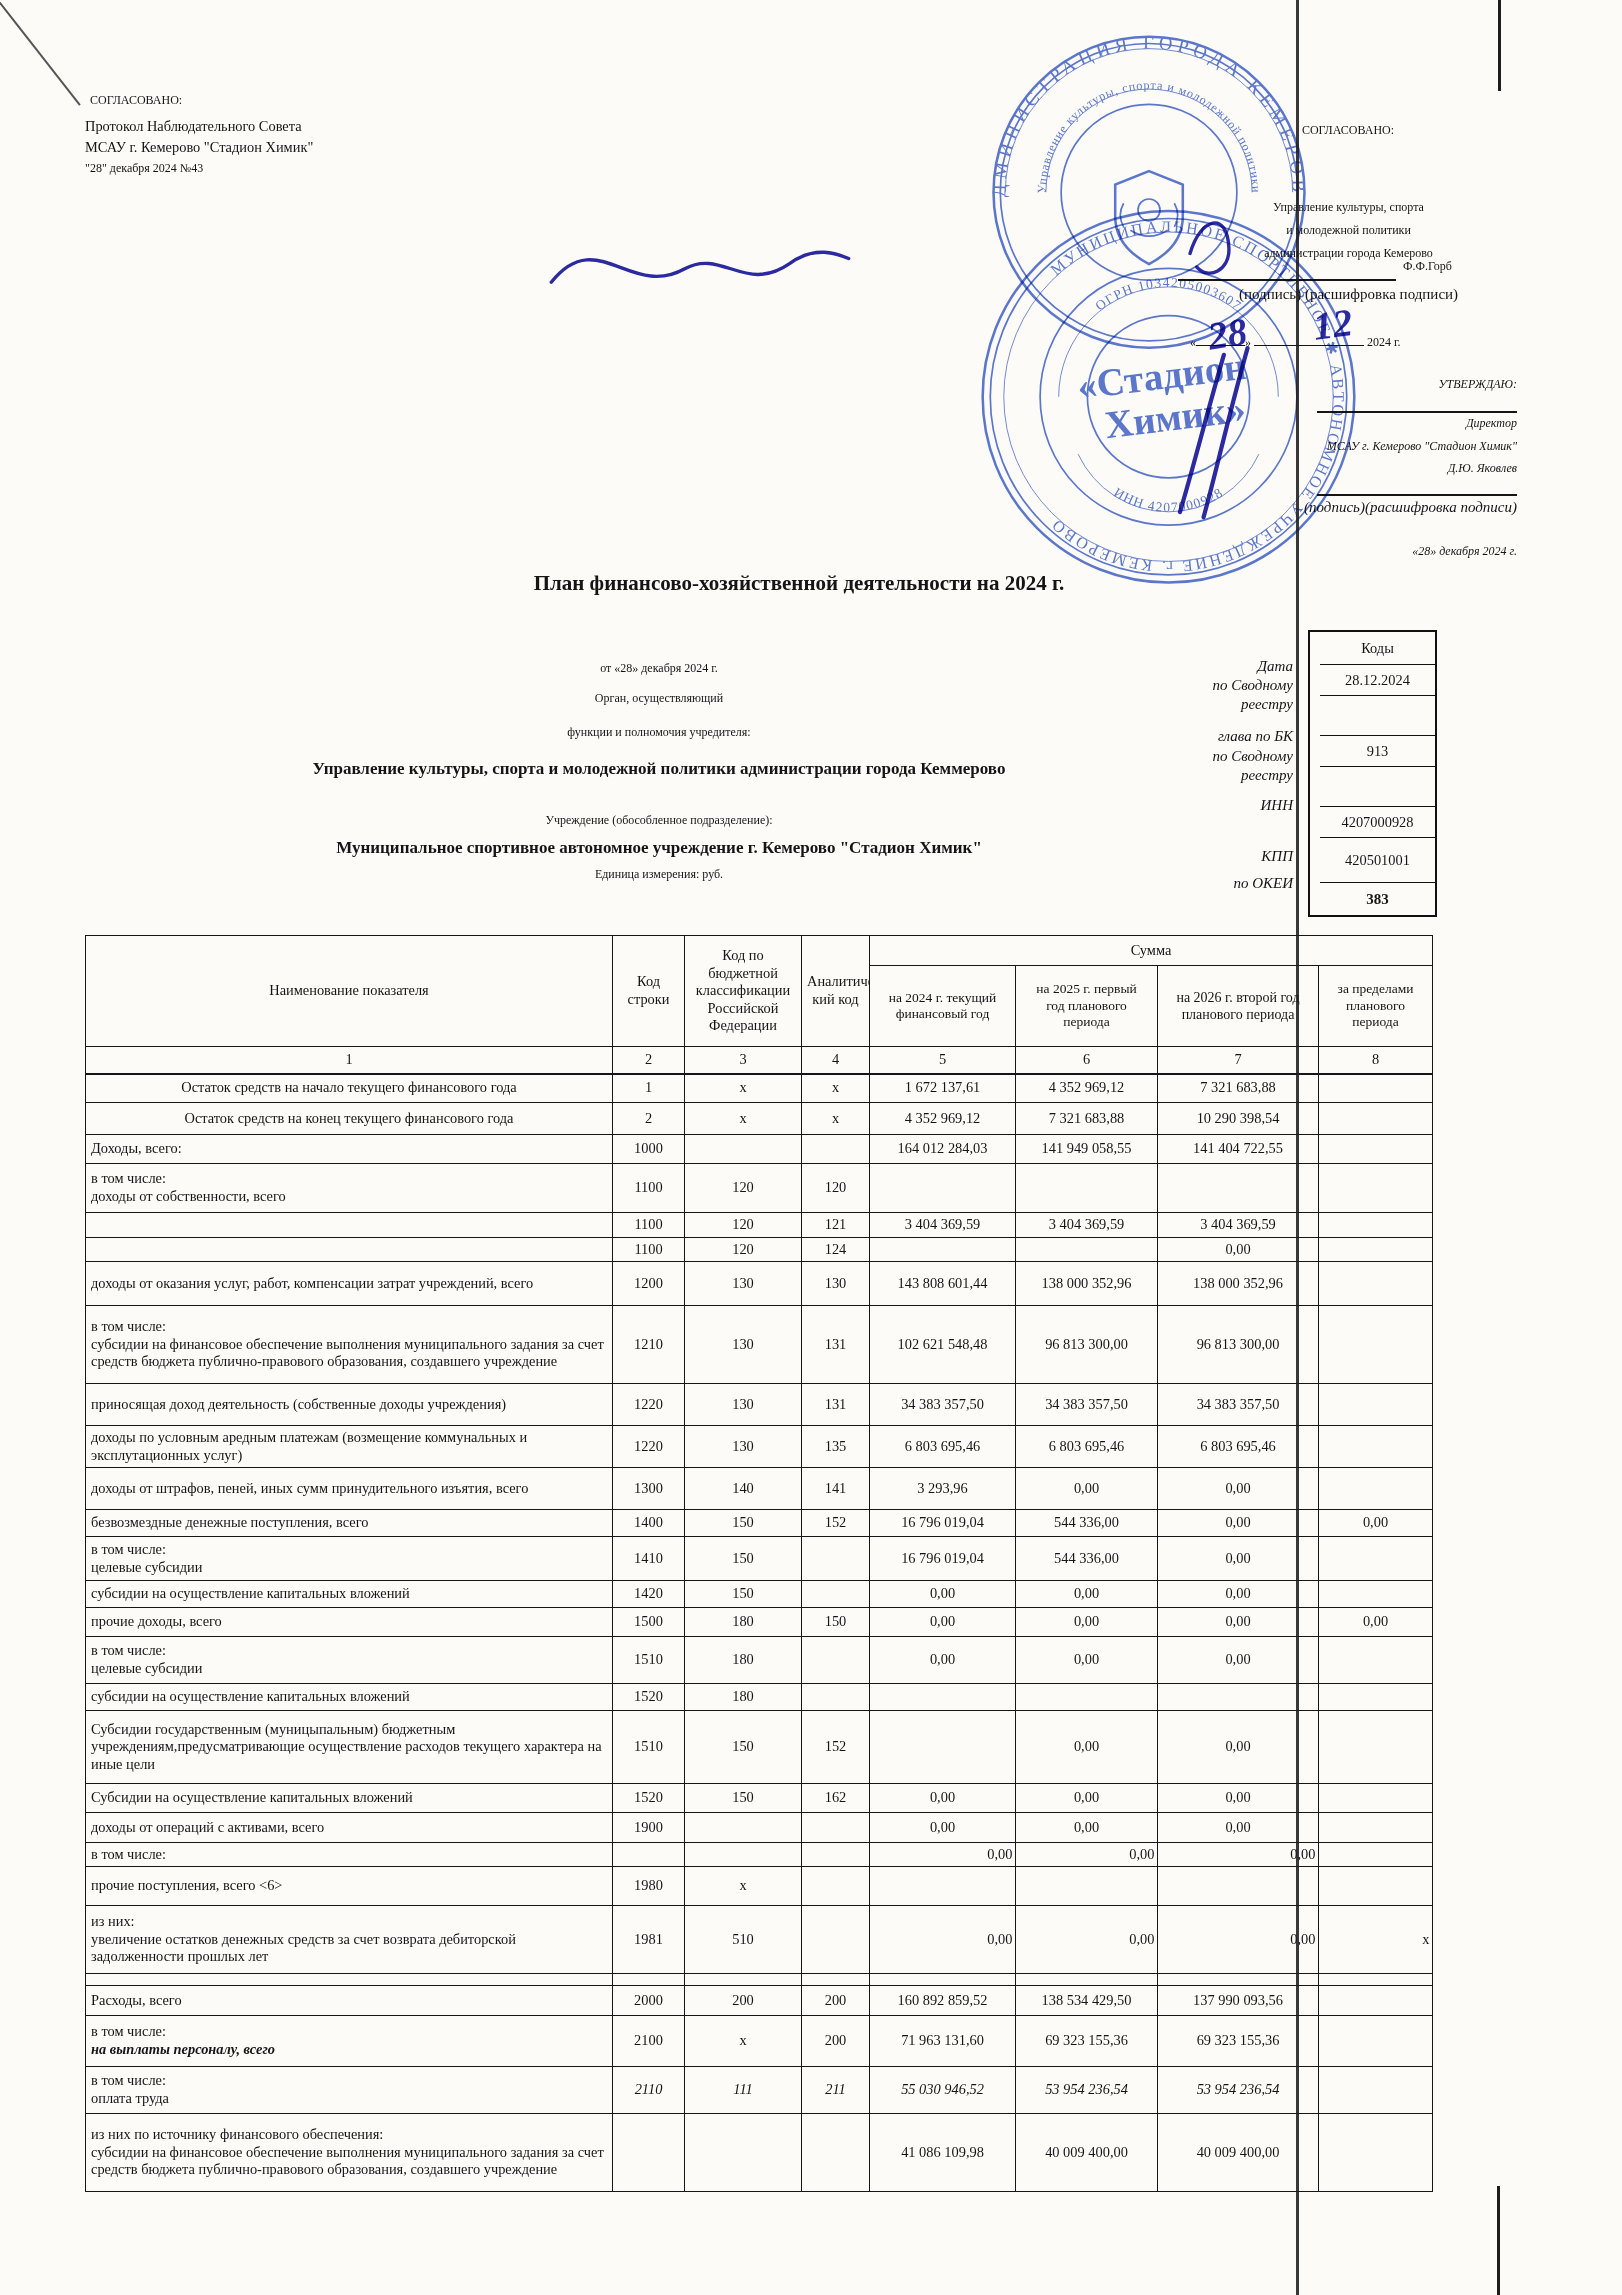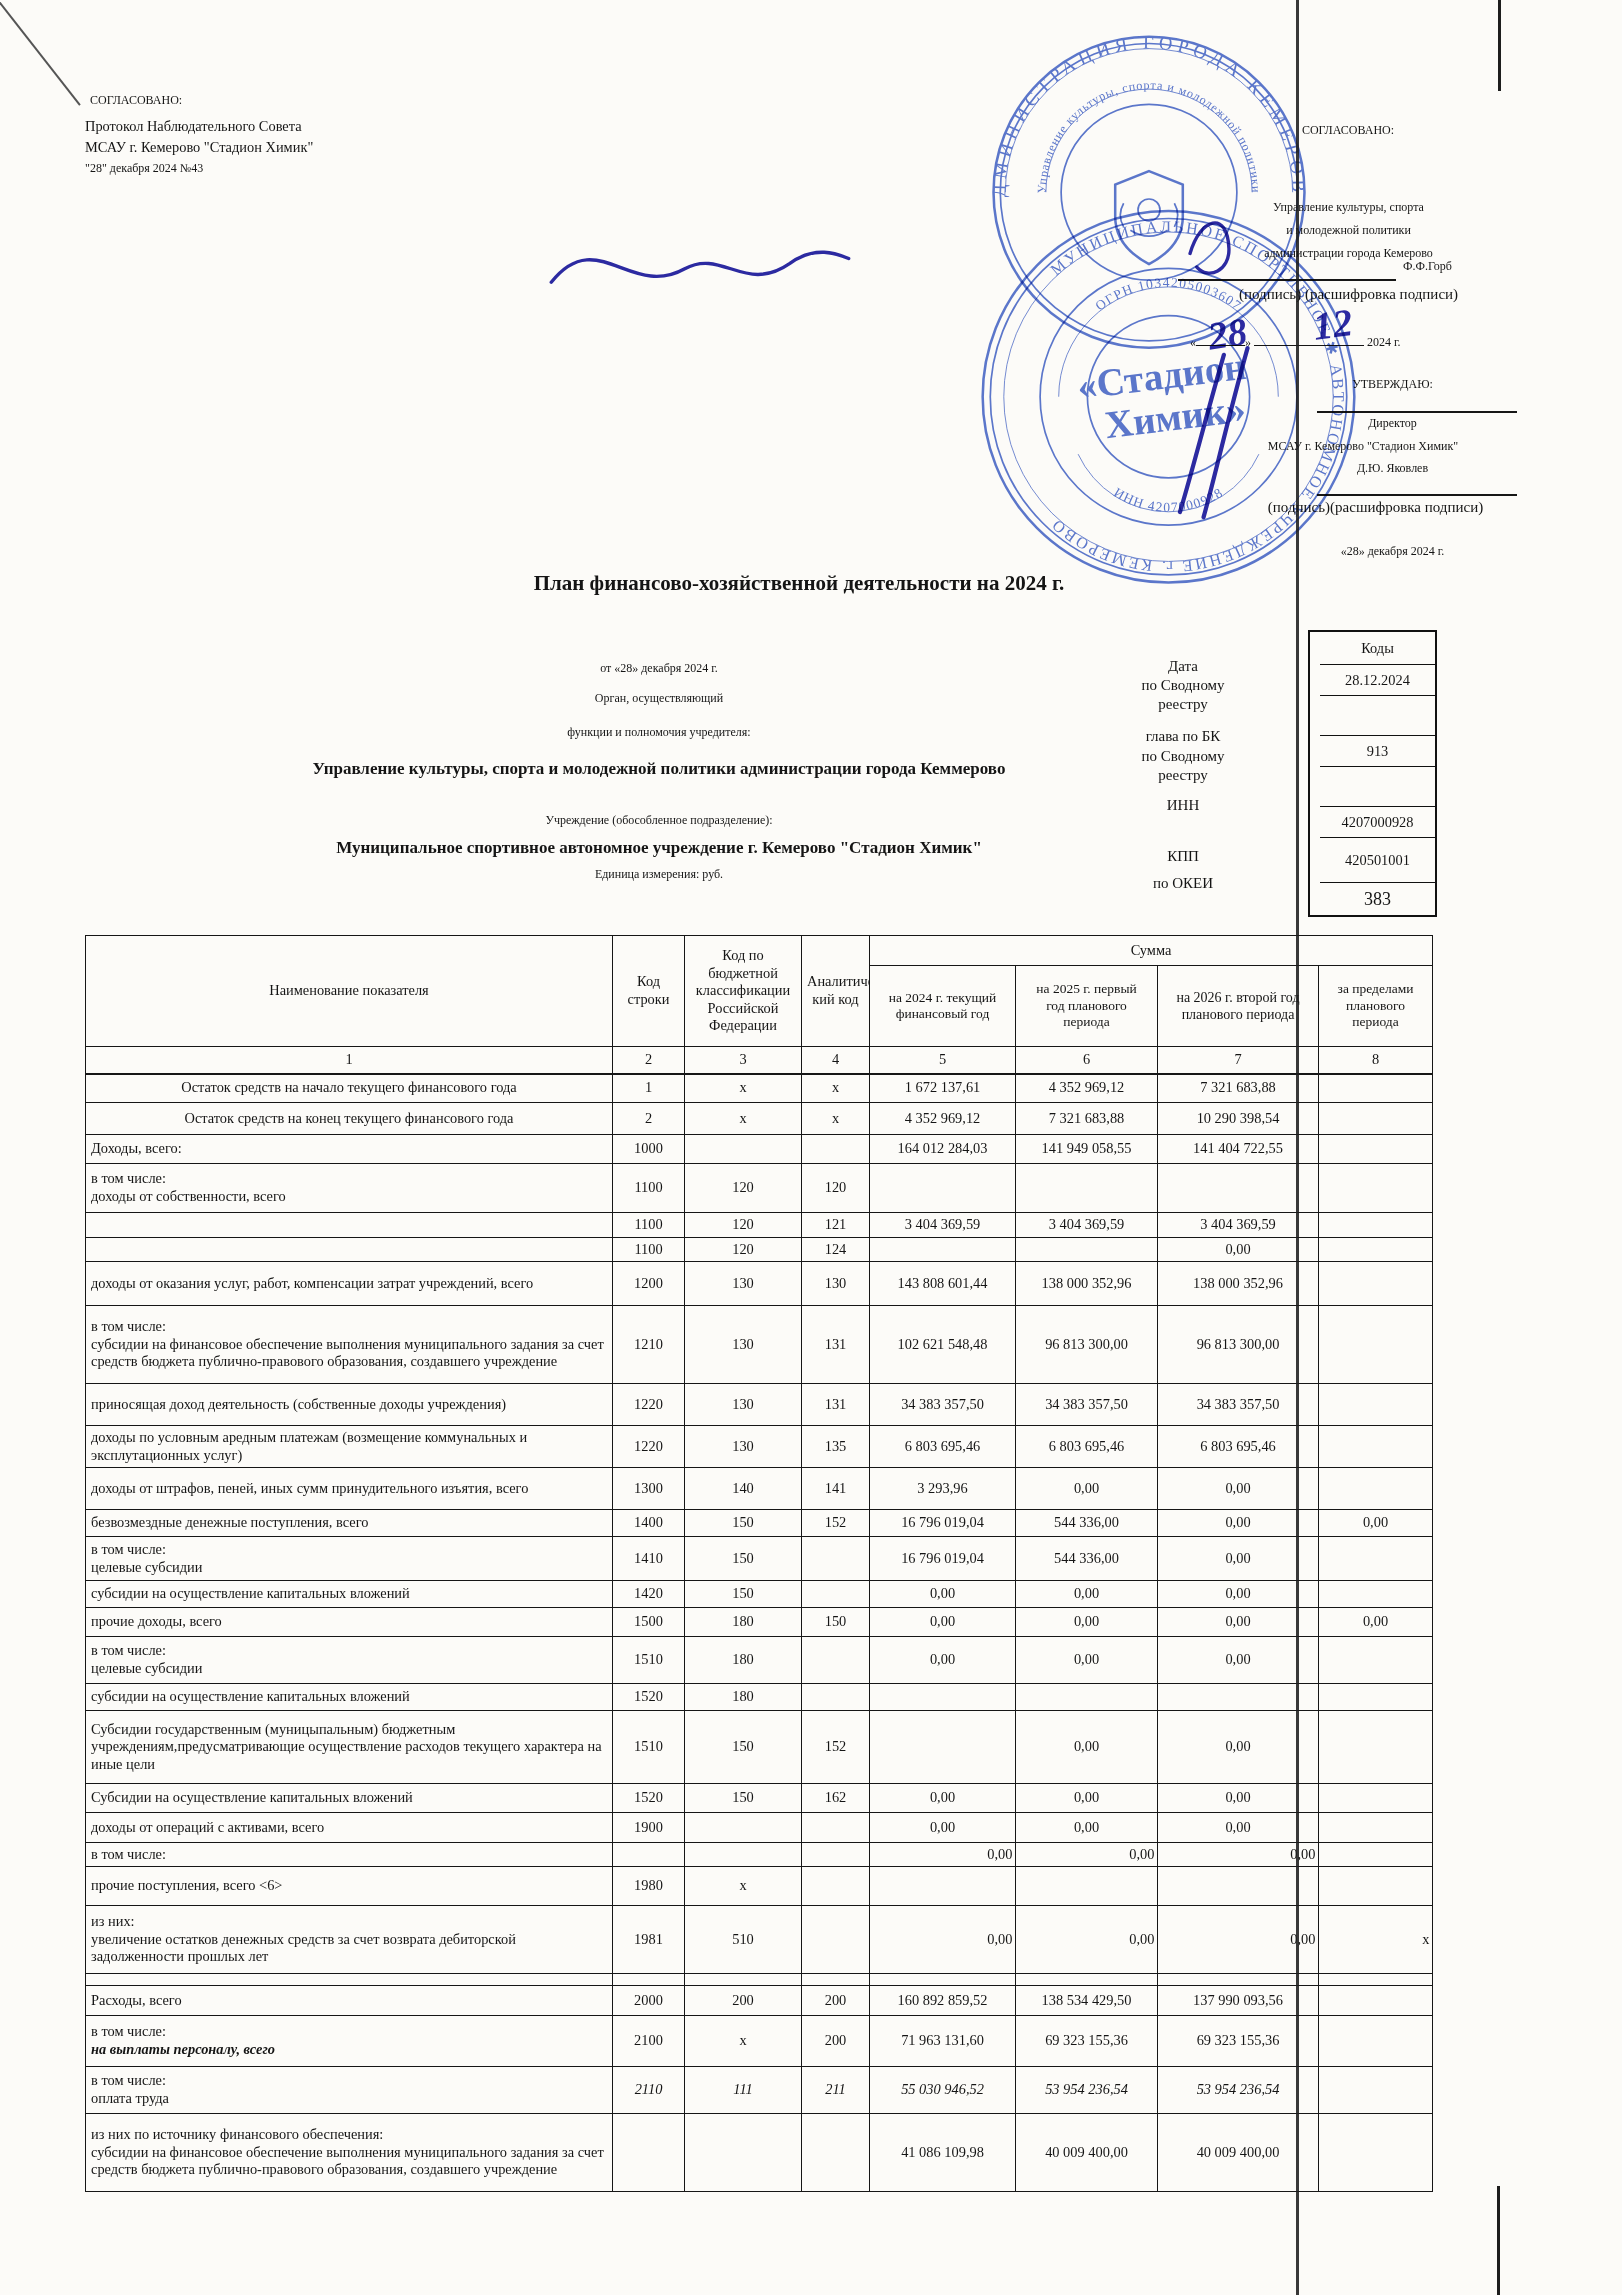--- a/index.html
+++ b/index.html
@@ -1,20 +1,20 @@
 <!DOCTYPE html>
 <html lang="ru" style="font-size:13.5px"><head>
 <meta charset="utf-8">
 <style>
   html,body{margin:0;padding:0;background:#9a9a9a;}
   .page{position:relative;width:1623px;height:2295px;background:#fcfbf8;
         font-family:"Liberation Serif","DejaVu Serif",serif;color:#151515;overflow:hidden;}
   .abs{position:absolute;}
   .c{text-align:center;}
-  .r{text-align:center;}
+  .r{text-align:right;font-style:italic;}
   .b{font-weight:bold;}
   .i{font-style:italic;}
   .bi{font-weight:bold;font-style:italic;}
   .s17{font-size:14.4px;} .s18{font-size:15px;} .s19{font-size:12px;} .s20{font-size:17px;}
   .s14{font-size:12px;} .s25{font-size:21px;}
   .pre{white-space:pre-line;}
   .rule{position:absolute;height:1.7px;background:#161616;}
   
   .codes{position:absolute;left:1308px;top:630px;width:115px;border:2.5px solid #111;padding-left:10px;}
   .codes .cell{border-top:1.7px solid #111;display:flex;align-items:center;justify-content:center;
@@ -157,21 +157,21 @@
   <div class="abs s18 r" style="left:1073px;top:875px;width:220px;">по ОКЕИ</div>
 
   <div class="codes">
     <div class="cell" style="height:32px;">Коды</div>
     <div class="cell" style="height:30px;">28.12.2024</div>
     <div class="cell" style="height:39px;"></div>
     <div class="cell" style="height:30px;">913</div>
     <div class="cell" style="height:39px;"></div>
     <div class="cell" style="height:30px;">4207000928</div>
     <div class="cell" style="height:44px;">420501001</div>
-    <div class="cell" style="height:32px;font-size:18px;">383</div>
+    <div class="cell" style="height:32px;font-size:15px;font-weight:bold;">383</div>
   </div>
 
   <table class="fhd">
     <colgroup>
       <col style="width:527px;">
         <col style="width:72px;">
         <col style="width:117px;">
         <col style="width:68px;">
       <col style="width:146px;">
         <col style="width:142px;">

